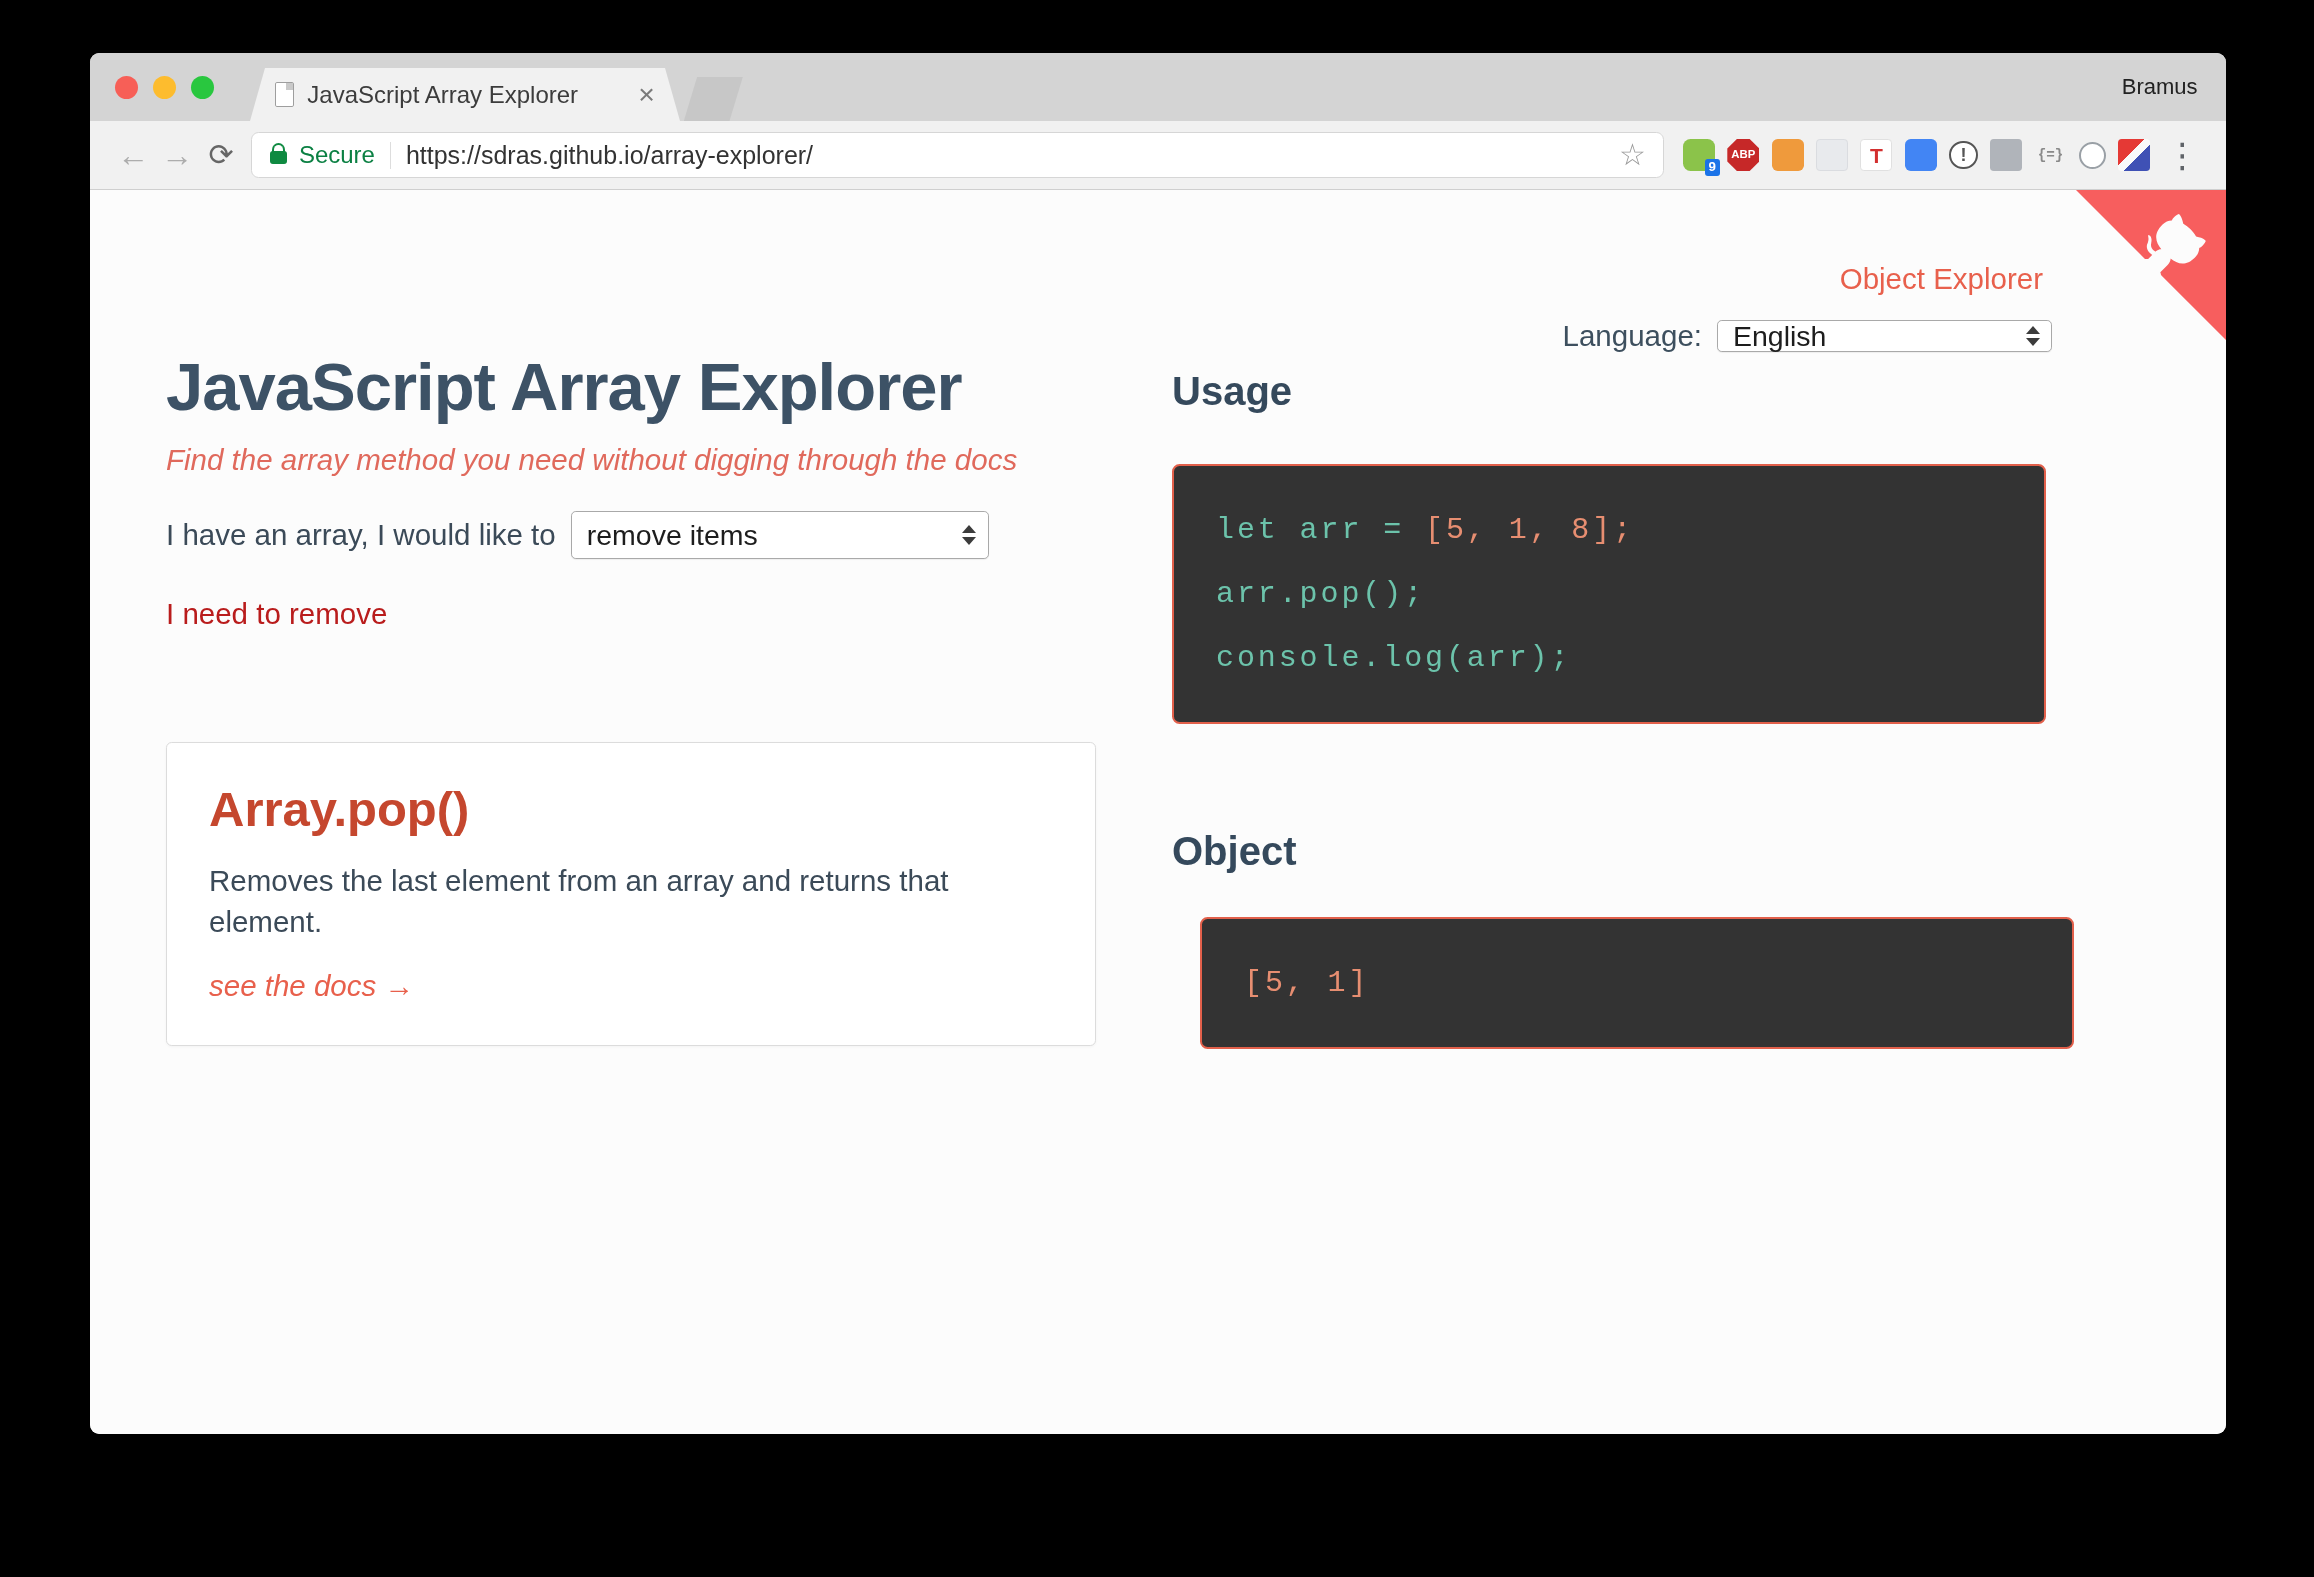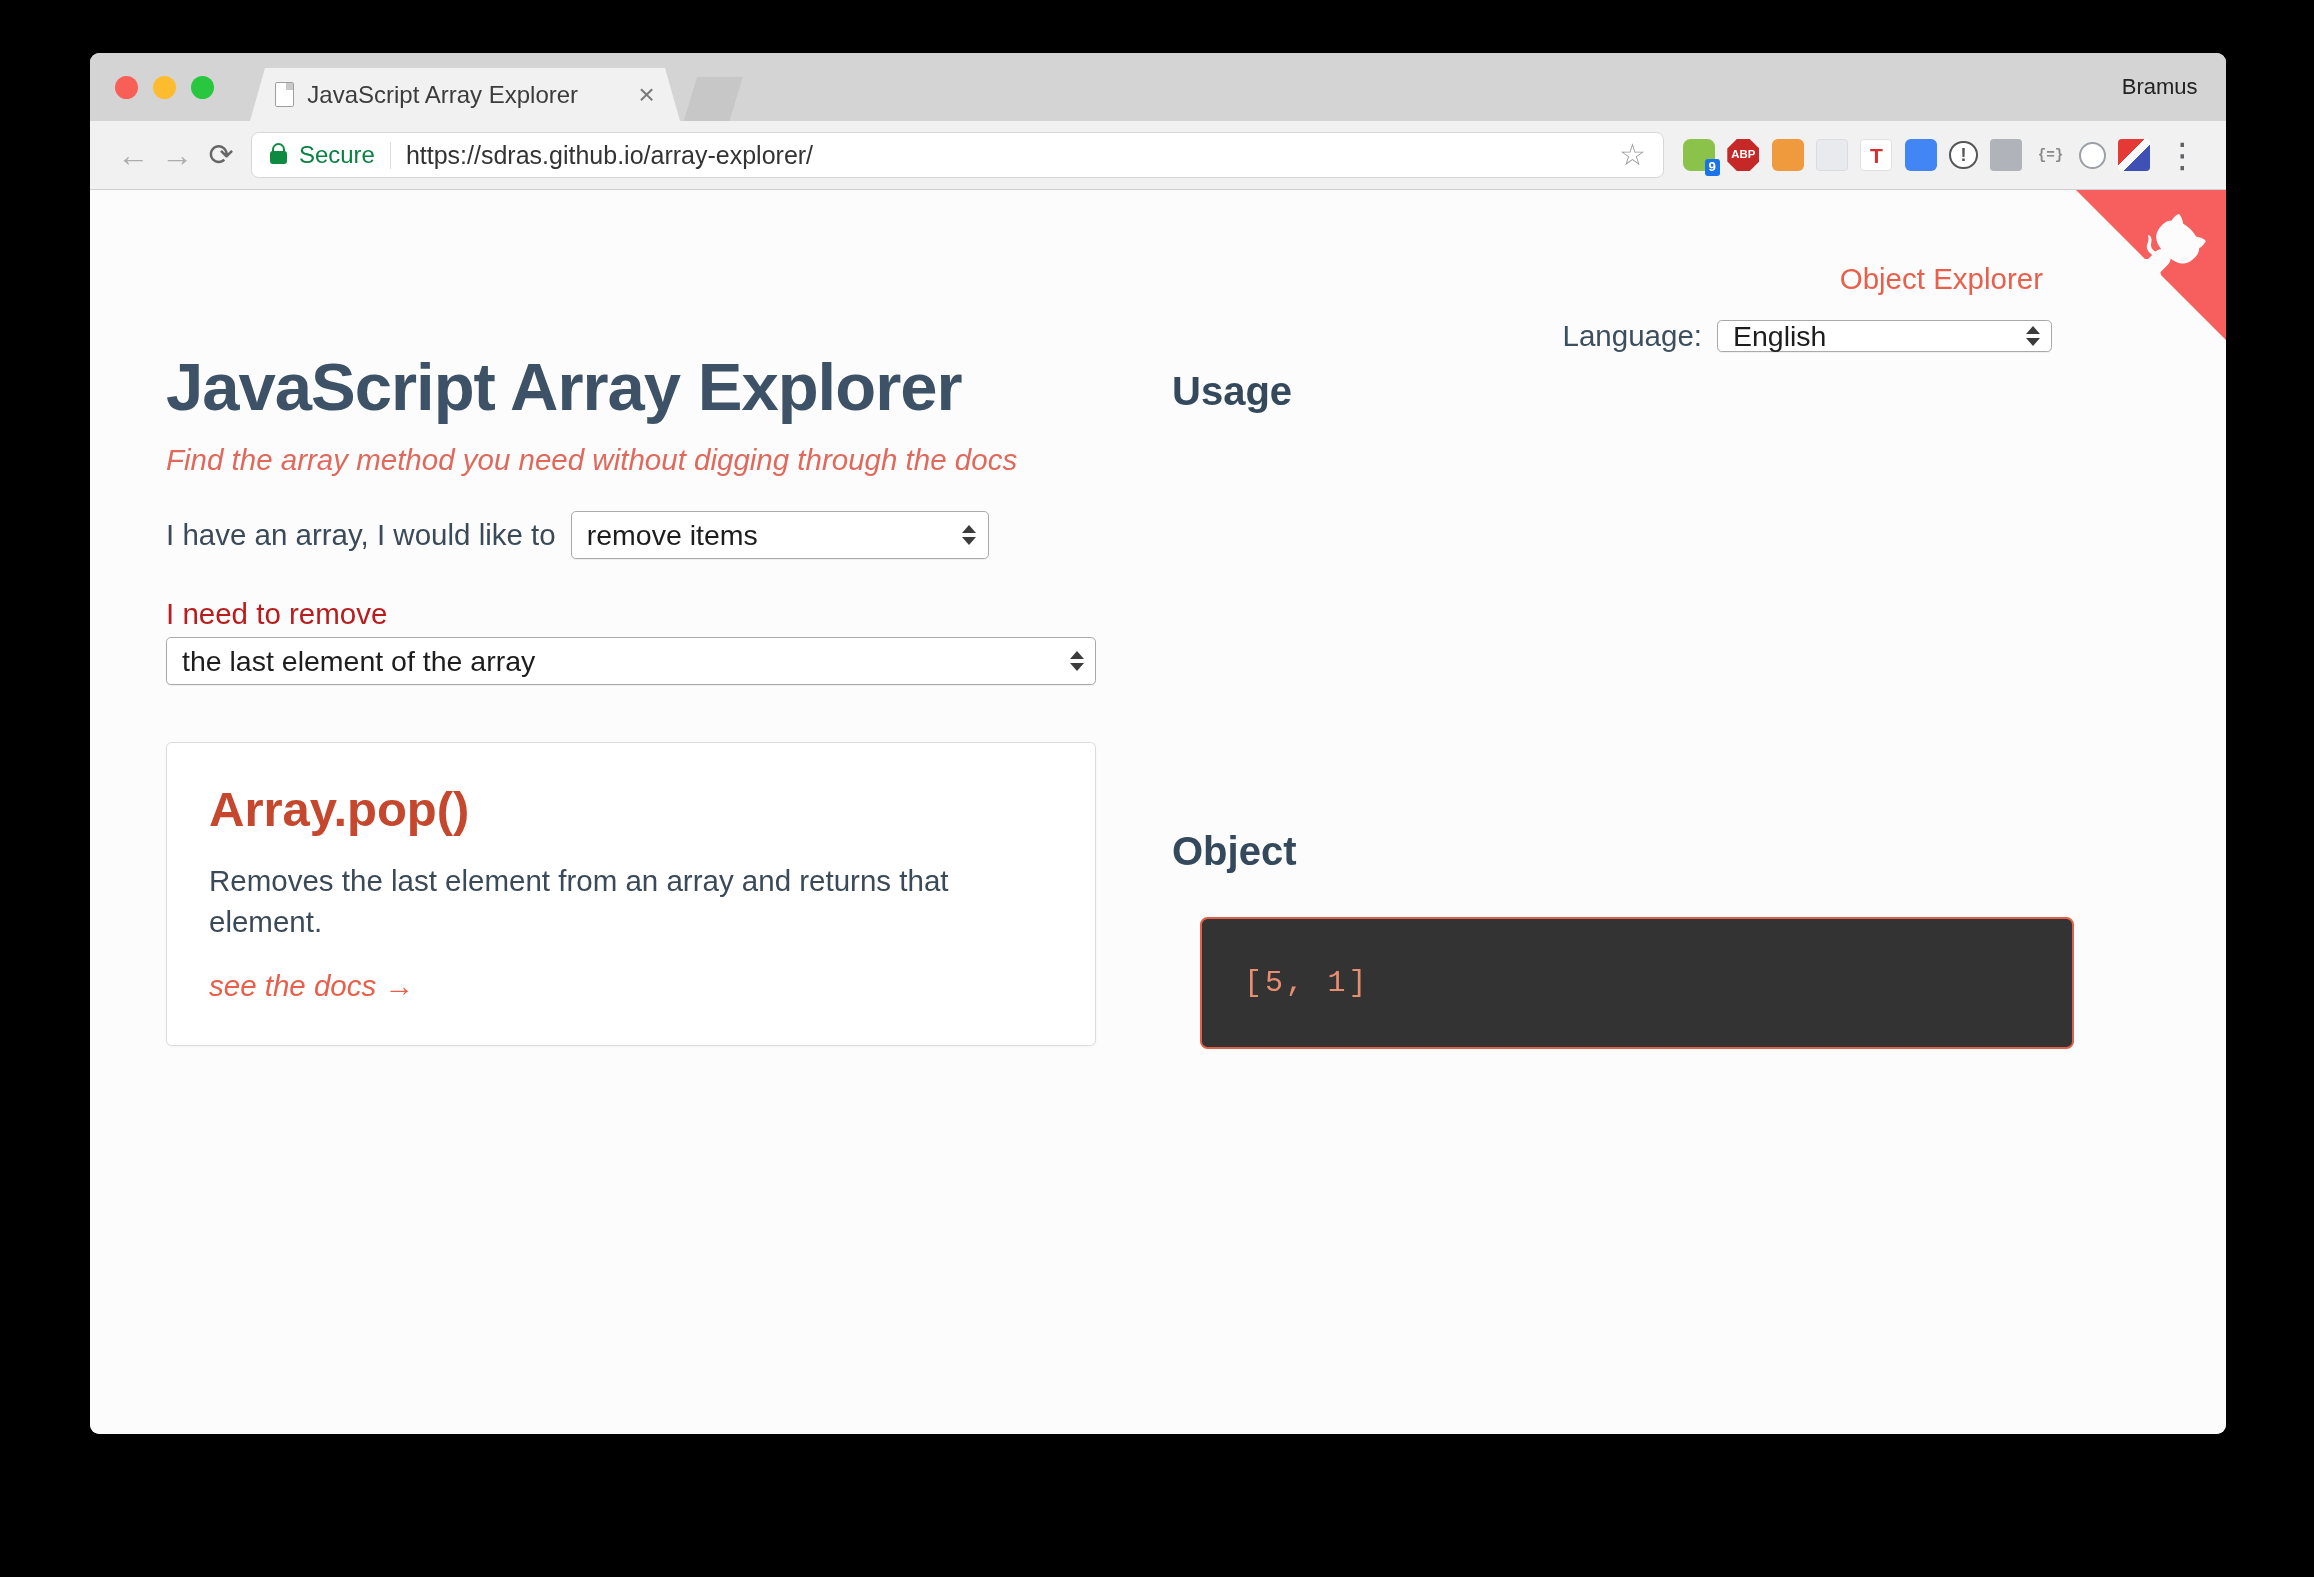--- a/index.html
+++ b/index.html
@@ -203,35 +203,33 @@
       <div class="select action">
         <span>remove items</span>
         <span class="arrows">
             <i class="up"></i>
             <i class="dn"></i>
           </span>
       </div>
     </div>
 
     <div class="need-label">I need to remove</div>
-    <div class="select big">
-      <span>the last element of the array</span>
-      <span class="arrows">
-          <i class="up"></i>
-          <i class="dn"></i>
-        </span>
-    </div>
 
     <div class="card">
       <h2 class="method">Array.pop()</h2>
       <p class="desc">Removes the last element from an array and returns that element.</p>
       <a class="docs">see the docs →</a>
     </div>
 
     <h2 class="col-h usage-h">Usage</h2>
+    <div class="codeblock usage">
+      <div class="code-line"><span class="teal">let arr = </span><span class="salmon">[5, 1, 8];</span></div>
+      <div class="code-line"><span class="teal">arr.pop();</span></div>
+      <div class="code-line"><span class="teal">console.log(arr);</span></div>
+    </div>
 
     <h2 class="col-h output-h">Object</h2>
     <div class="codeblock output">
       <div class="code-line"><span class="salmon">[5, 1]</span></div>
     </div>
 
   </div>
 </div>
 
 

